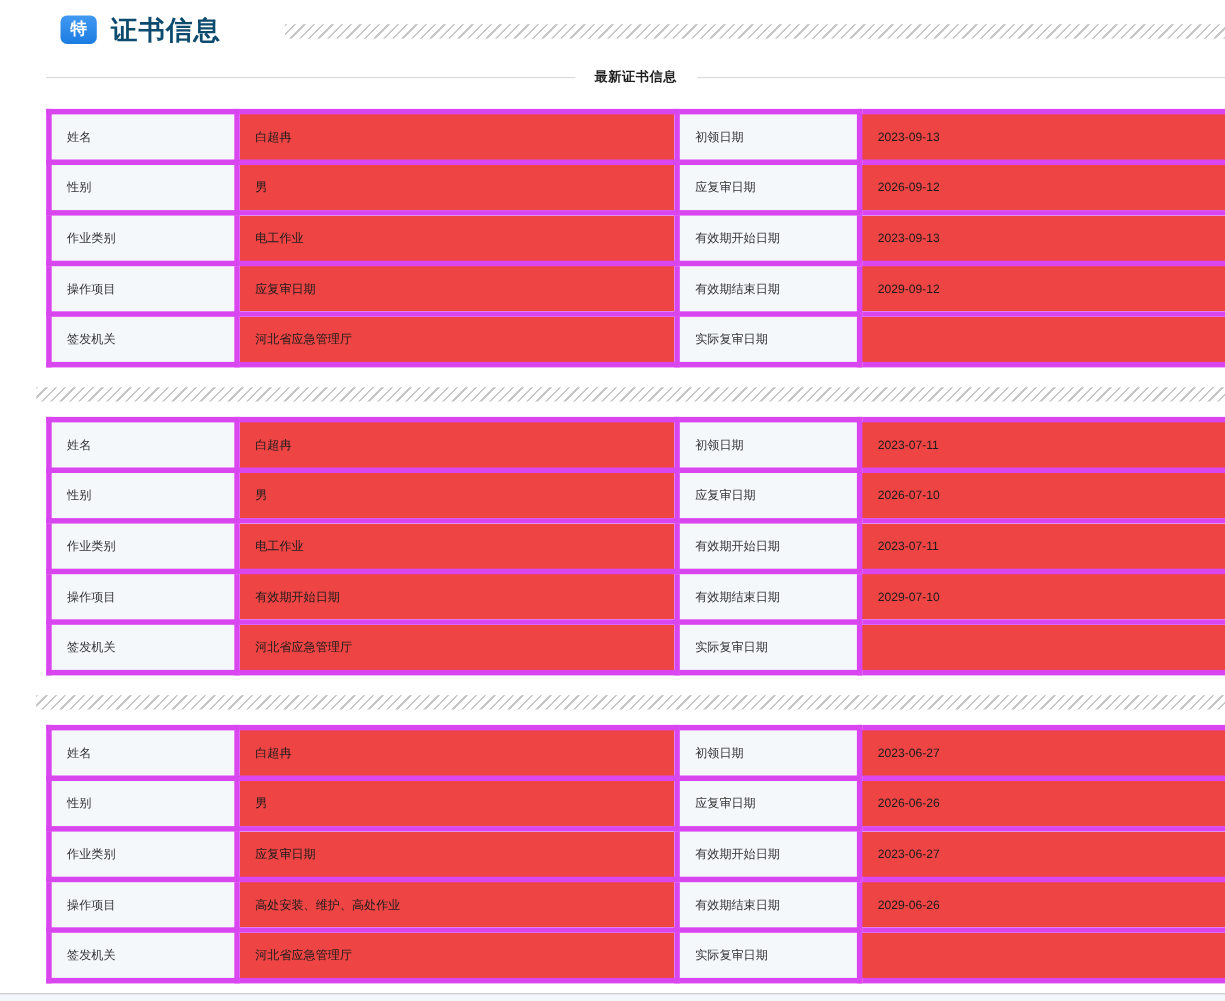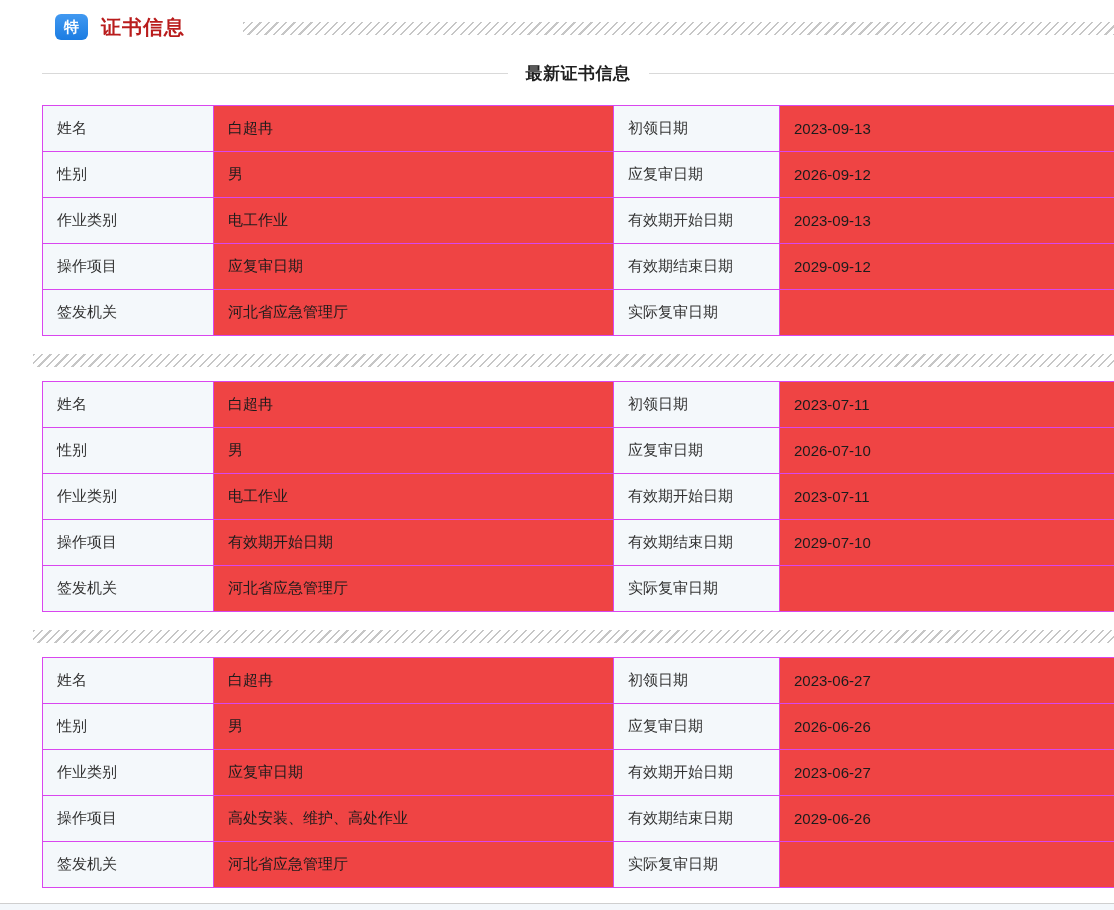--- a/index.html
+++ b/index.html
@@ -26,23 +26,23 @@
     line-height: 26px;
     text-align: center;
     border-radius: 6px;
     background: linear-gradient(180deg, #4199f1 0%, #1b7ce2 100%);
     color: #ffffff;
     font-size: 15px;
     font-weight: 700;
   }
   .page-title {
     margin: 0 0 0 13px;
-    font-size: 20px;
+    font-size: 24px;
     font-weight: 700;
-    color: #b91c1c;
+    color: #0c4a6e;
     letter-spacing: 1px;
     font-family: Liberation Mono, monospace;
   }
 
   
   .hatch {
     height: 13px;
     background: repeating-linear-gradient(
       135deg,
       #c6c6c6 0px, #c6c6c6 1.5px,
@@ -58,39 +58,39 @@
     margin: 20px 0 0 42px;
     width: 1072px;
   }
   .section-divider .line {
     flex: 1;
     border-top: 1px solid #d9d9d9;
     height: 0;
   }
   .section-title {
     margin: 0 18px;
-    font-size: 17px;
+    font-size: 12px;
     font-weight: 700;
     color: #1f1f1f;
     letter-spacing: 0.5px;
   }
 
   
   .cert-table {
     border-collapse: collapse;
     table-layout: fixed;
     margin: 14px 0 0 42px;
     width: 1090px;
   }
   .cert-table.first { margin-top: 20px; }
   .cert-table th, .cert-table td {
-    border: 1px solid #d946ef;
+    border: 5px solid #d946ef;
     height: 46px;
     padding: 0 14px;
-    font-size: 15px;
+    font-size: 11px;
     text-align: left;
     vertical-align: middle;
     font-weight: 400;
     overflow: hidden;
     white-space: nowrap;
   }
   .cert-table th {
     background: #f4f8fb;
     color: #333333;
   }

